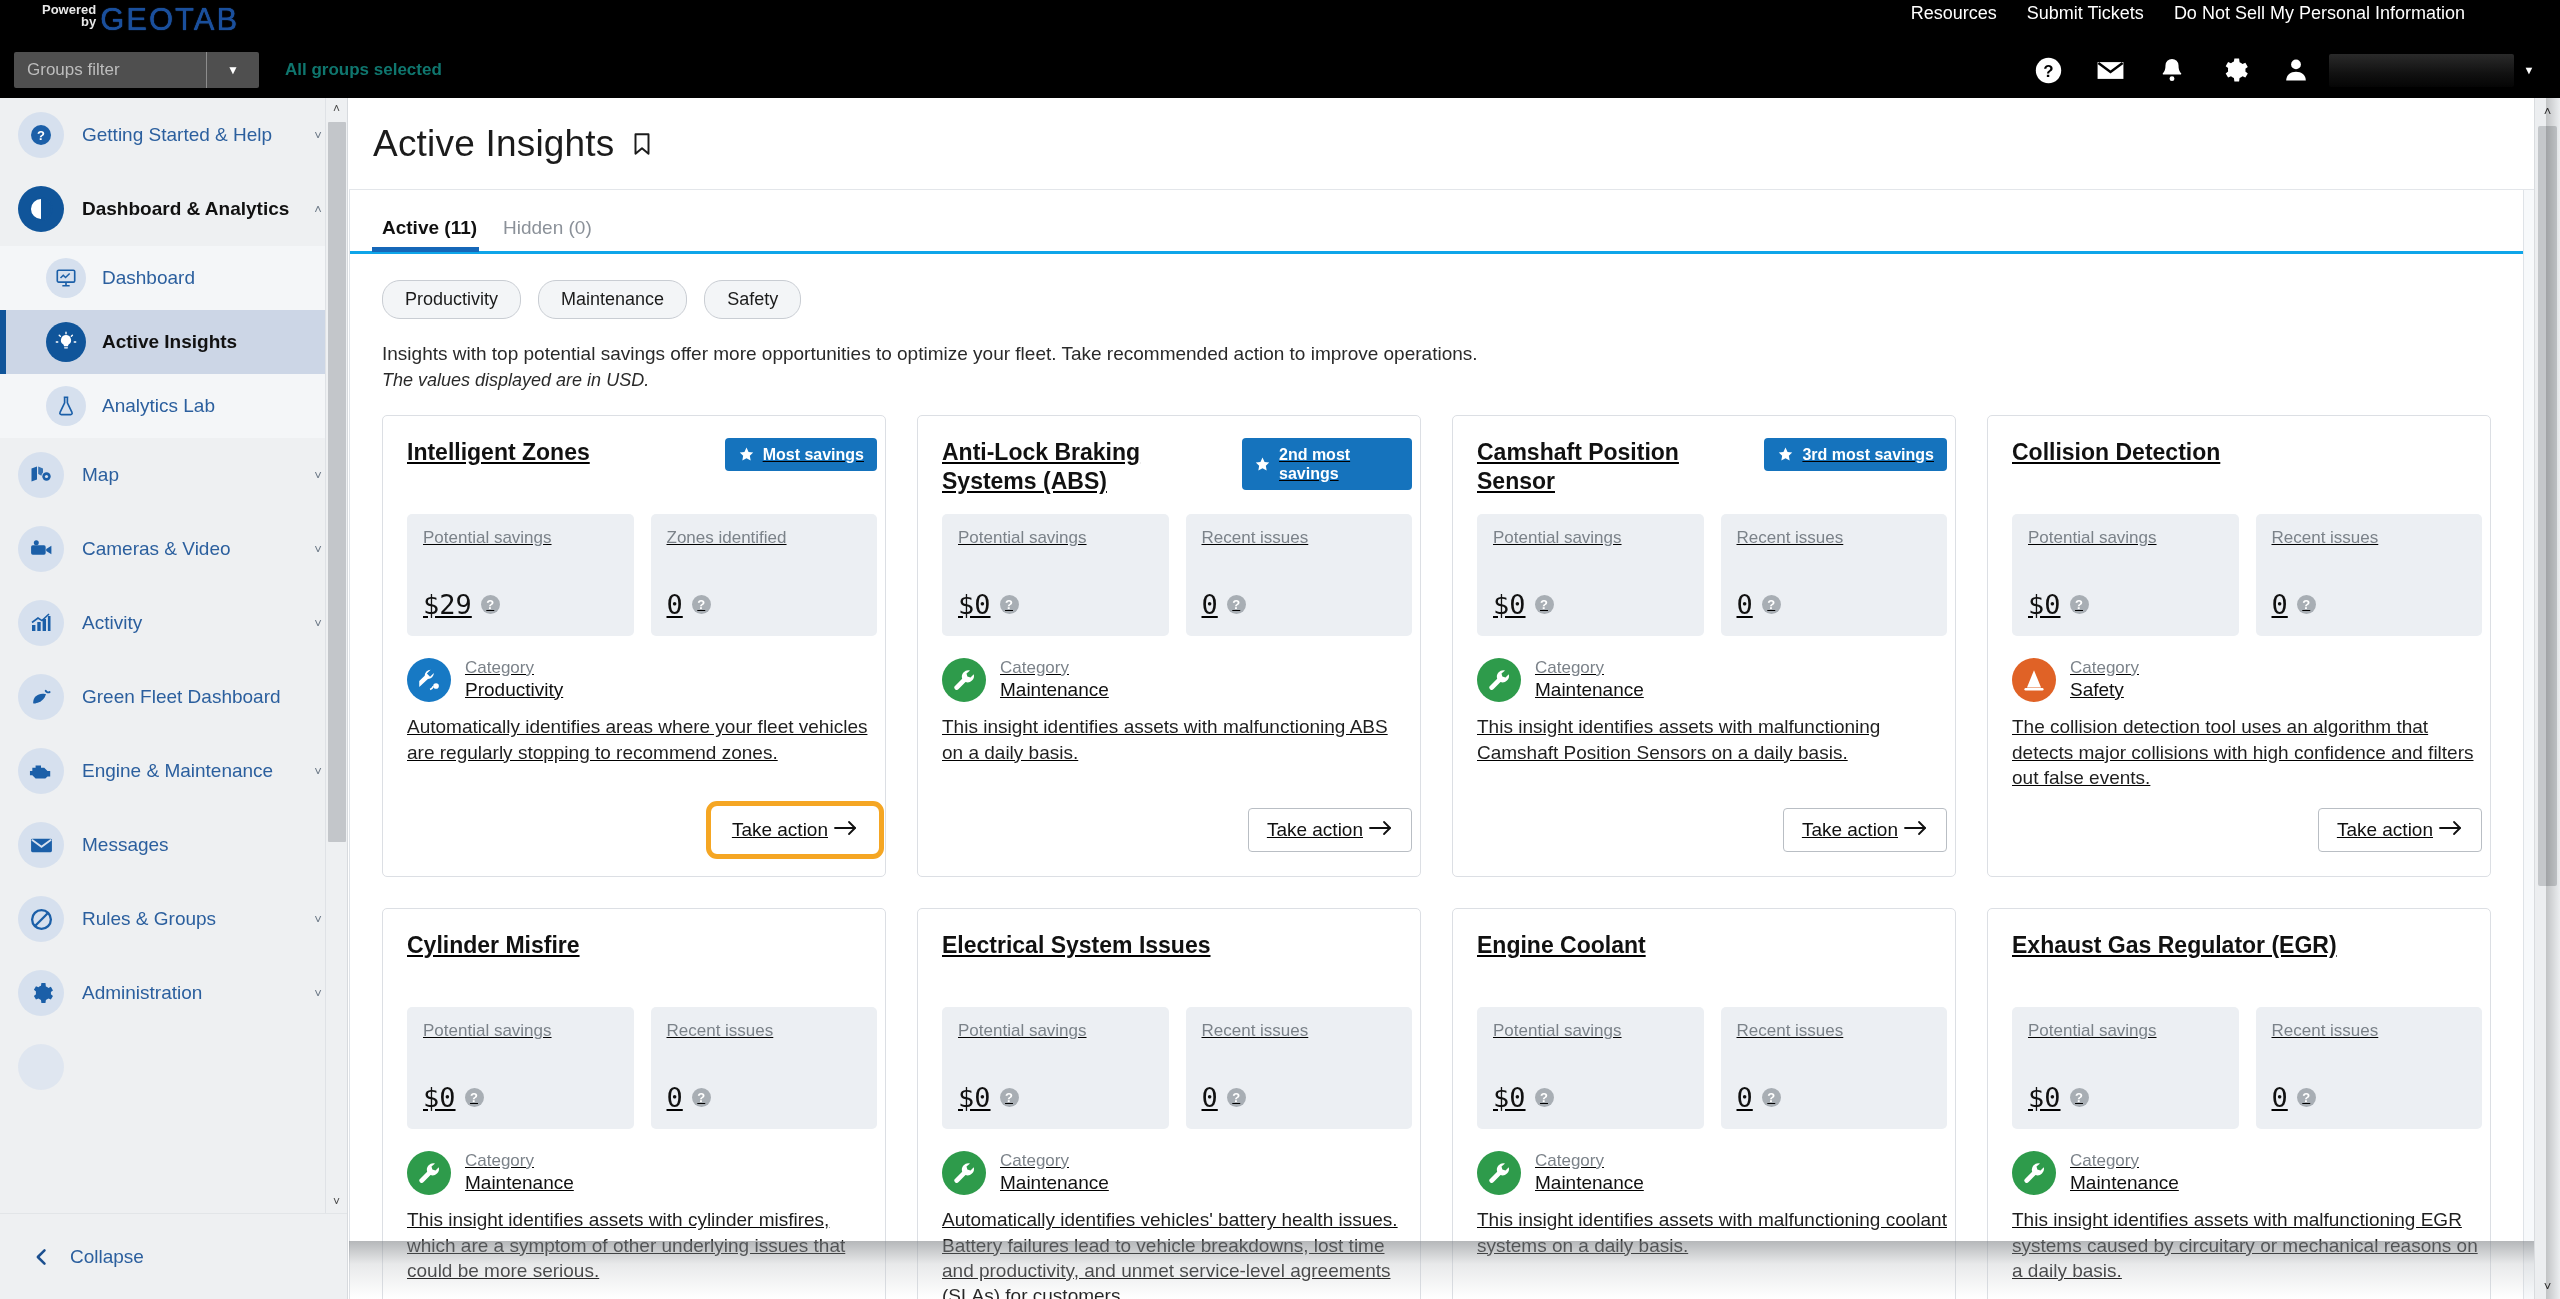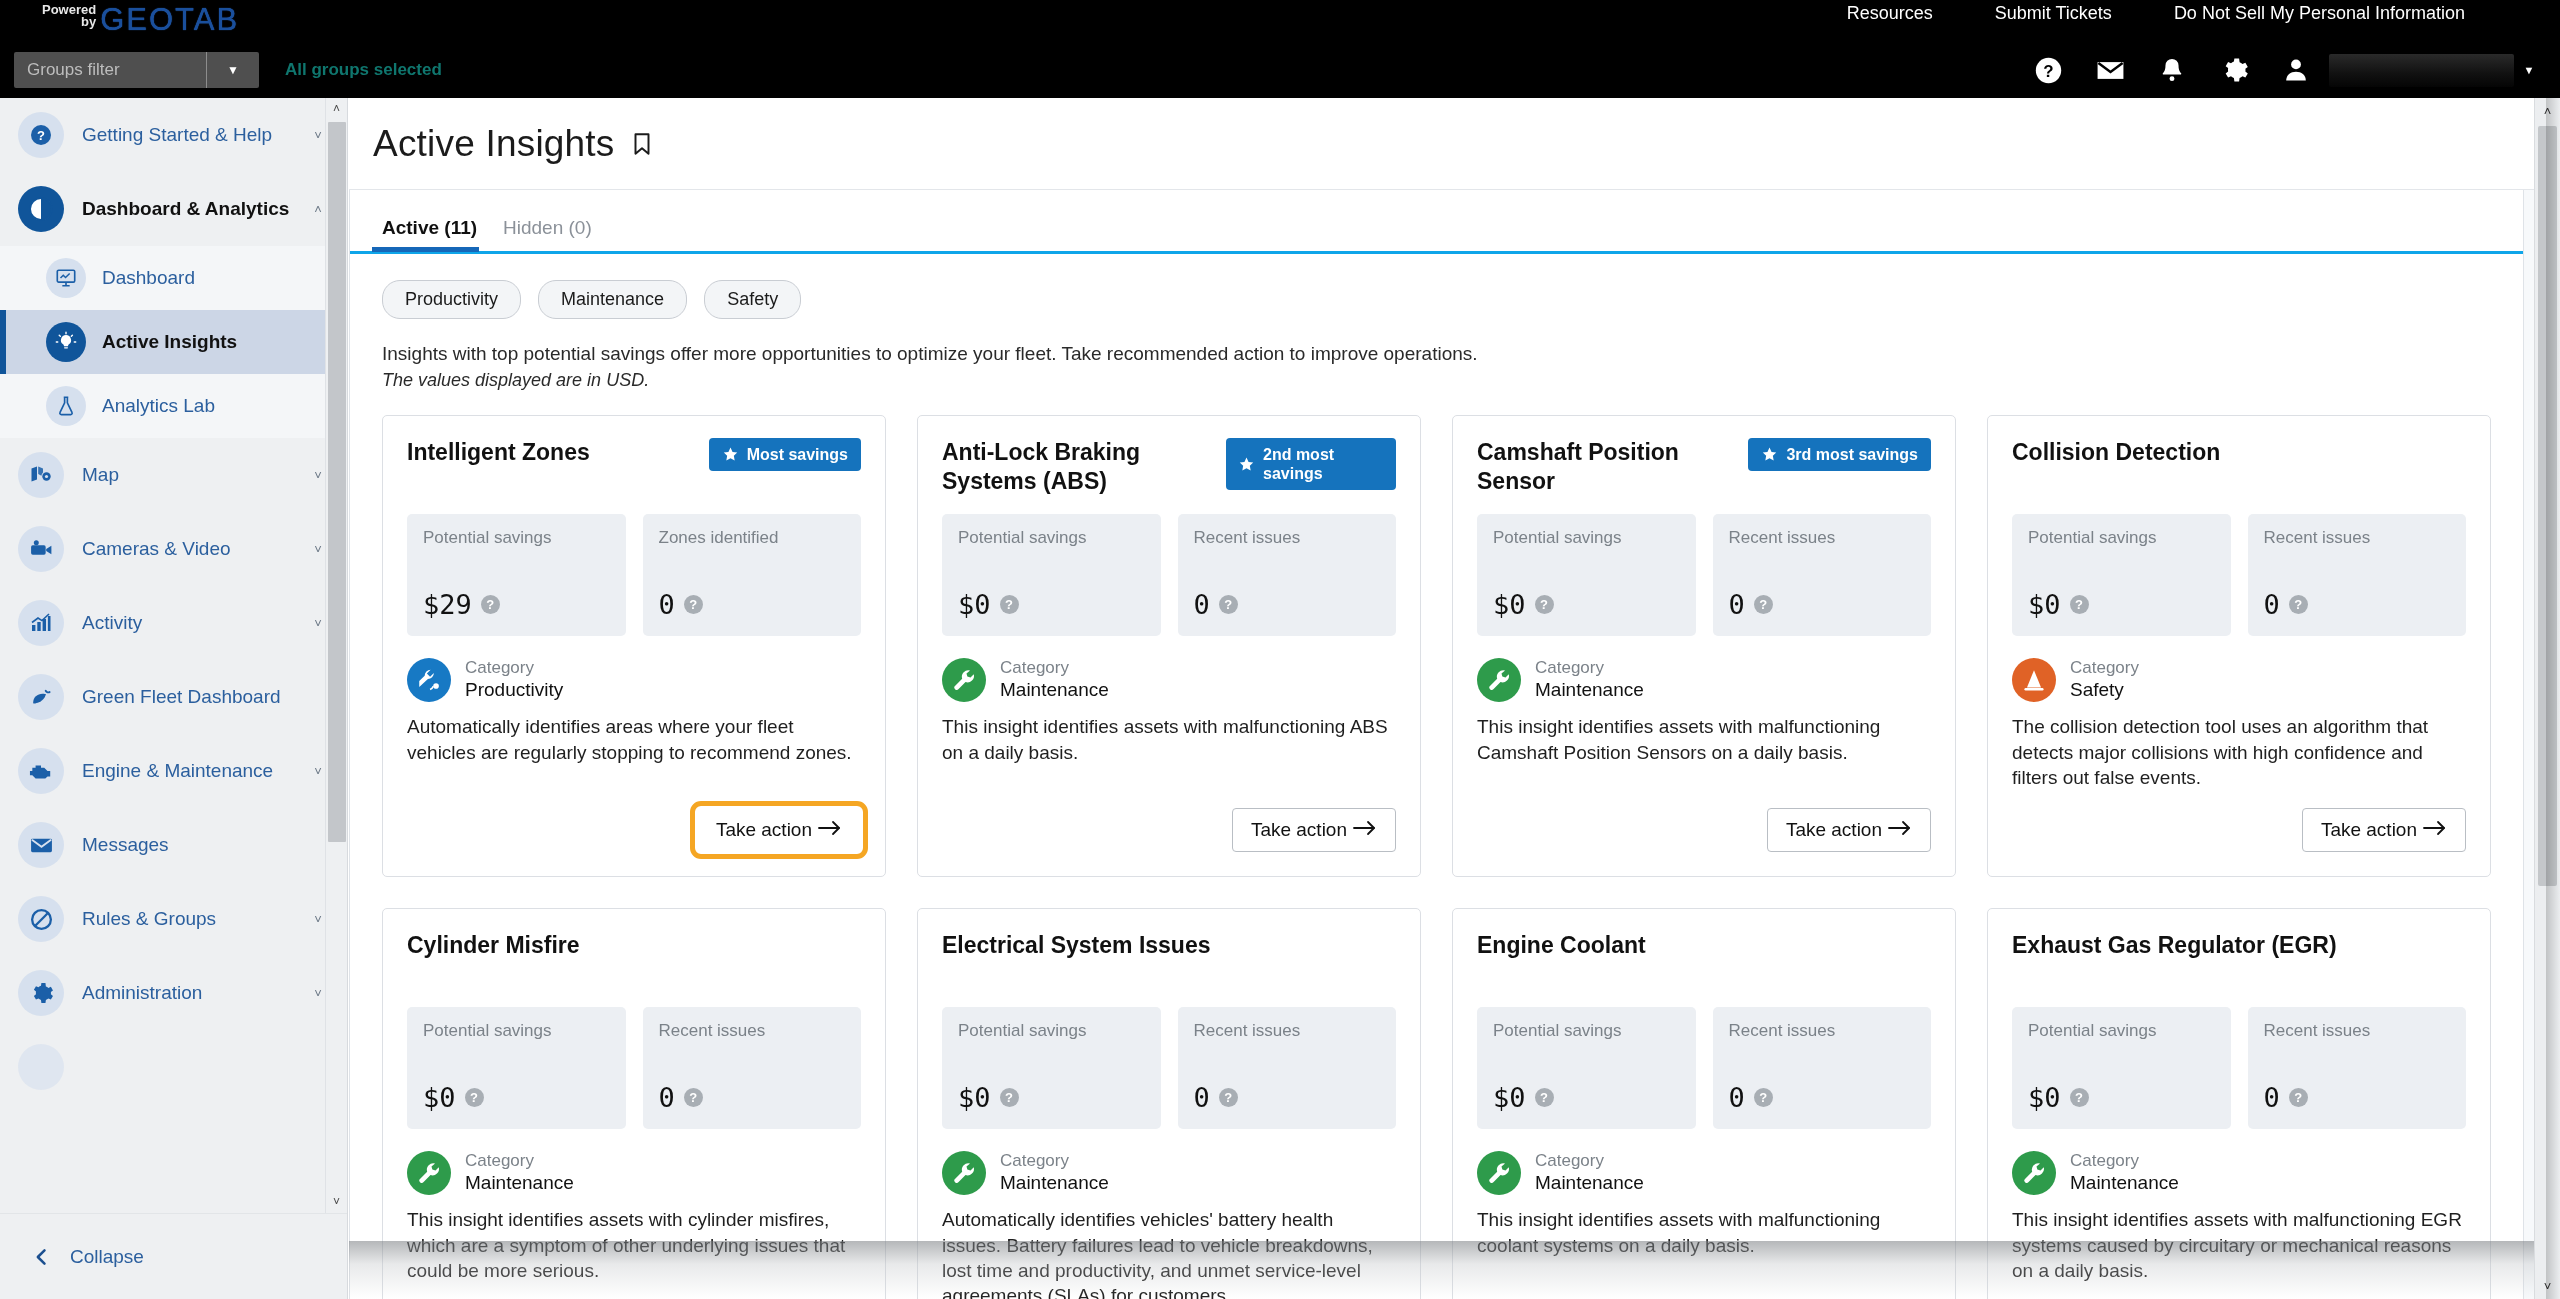--- a/index.html
+++ b/index.html
@@ -22,21 +22,21 @@
   .brand .powered {
     font-size:13px; line-height:12px; color:#e8e8e8; text-align:right;
     padding-top:2px; font-weight:600;
   }
   .brand .geotab {
     font-size:31px; letter-spacing:2px; font-weight:400;
     color:#1a4f9c; text-shadow:0 0 1px #2b6fd0;
     font-family:"Liberation Sans", sans-serif;
   }
   .toplinks {
-    position:absolute; right:95px; top:3px; display:flex; gap:62px;
+    position:absolute; right:95px; top:3px; display:flex; gap:30px;
     font-size:18px; color:#fff;align-items:center;
   }
   .toplinks a { color:#fff; text-decoration:none; white-space:nowrap; }
 
   .groupsrow {
     position:absolute; left:0; top:42px; width:2560px; height:56px;
     display:flex; align-items:center;
   }
   .groups-filter {
     margin-left:14px; width:245px; height:36px; background:#4f4f4f;
@@ -170,22 +170,22 @@
   .intro { padding:24px 0 0 32px; }
   .intro .line1 { font-size:19px; color:#2a2a2a; }
   .intro .line2 { font-size:18px; color:#2a2a2a; font-style:italic; margin-top:5px; }
 
   .grid {
     display:grid; grid-template-columns:repeat(4, 1fr); gap:31px;
     padding:24px 32px 40px 32px;
   }
   .icard {
     background:#fff; border:1px solid #dcdfe4; border-radius:5px;
-    padding:22px 24px 24px 24px; position:relative;
-    display:flex; flex-direction:column; min-height:455px;
+    padding:22px 8px 24px 24px; position:relative;
+    display:flex; flex-direction:column; min-height:455px;text-decoration:underline;
   }
   .icard-head {
     display:flex; align-items:flex-start; justify-content:space-between; gap:12px;
     min-height:62px;
   }
   .icard-title {
     font-size:23px; font-weight:700; color:#111; line-height:1.28;
   }
   .badge {
     background:#1573bd; color:#fff; border-radius:4px; font-size:16px;

